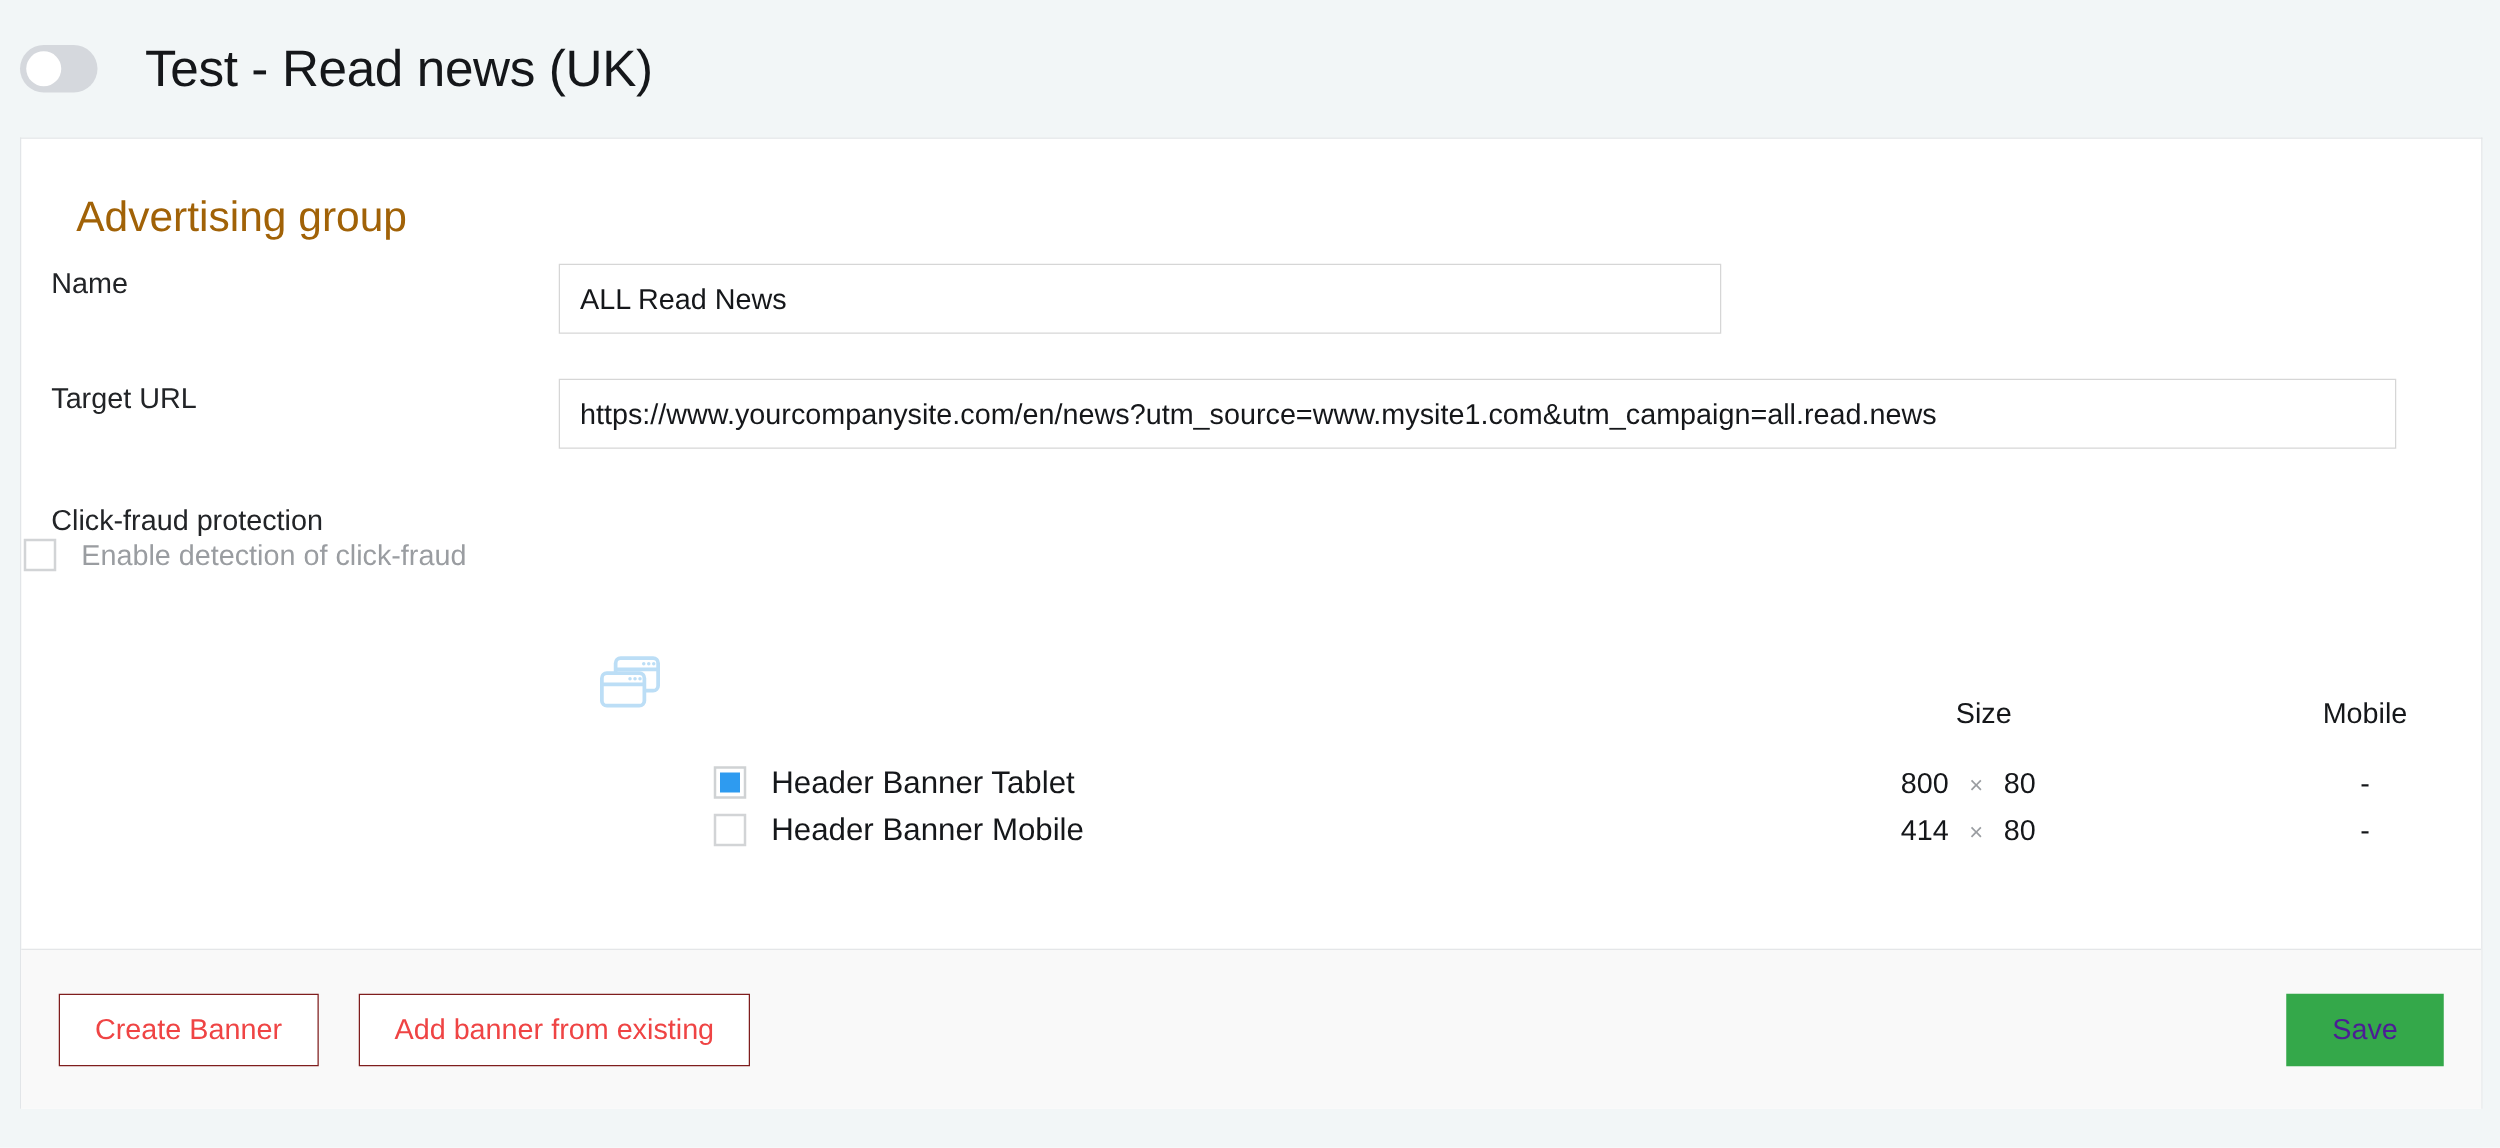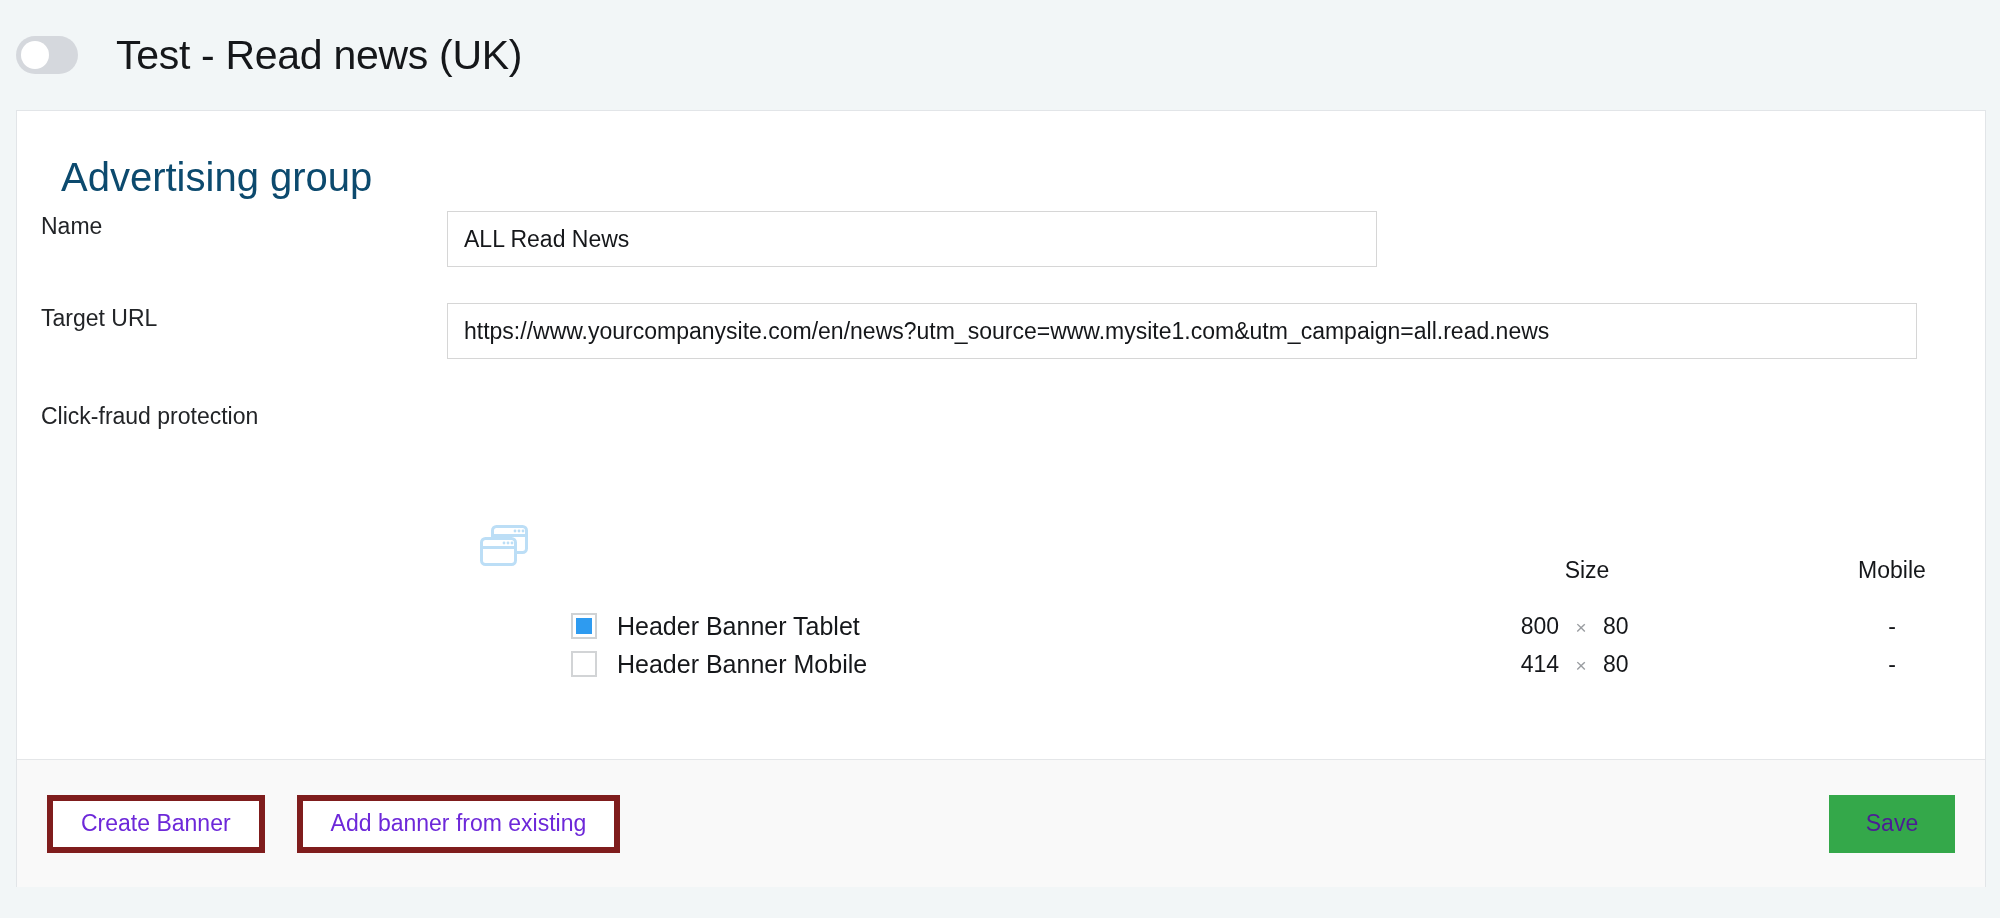--- a/index.html
+++ b/index.html
@@ -46,22 +46,22 @@
     position: absolute;
     left: 16px; top: 110px;
     width: 1970px;
     background: #ffffff;
     border: 1px solid #e2e5e8;
     border-bottom: none;
   }
   .card-body { padding: 30px 30px 0 30px; height: 648px; position: relative; }
 
   .section-title {
-    font-size: 40px;
-    color: #0c4a6e;
+    font-size: 34px;
+    color: #a16207;
     margin: 14px 0 0 14px;
   }
 
   
   .form-row {
     position: absolute;
     left: 0; right: 0;
     display: flex;
     align-items: flex-start;
   }
@@ -182,23 +182,23 @@
     padding: 0 30px;
   }
   .btn {
     font-family: "Liberation Sans", sans-serif;
     font-size: 23px;
     cursor: pointer;
     border: none;
     background: none;
   }
   .btn-outline {
-    border: 6px solid #7f1d1d;
+    border: 1px solid #7f1d1d;
     background: #ffffff;
-    color: #6d28d9;
+    color: #ef4444;
     height: 58px;
     padding: 0 28px;
   }
   #btn-add-existing { margin-left: 32px; }
   .spacer { flex: 1 1 auto; }
   .btn-link-cancel {
     color: #e2685f;
     padding: 0 28px;
     height: 58px;
   }
@@ -230,20 +230,24 @@
       <input class="text-input" id="input-name" type="text" value="ALL Read News" style="">
     </div>
 
     <div class="form-row" id="row-url">
       <div class="form-label">Target URL</div>
       <input class="text-input" id="input-url" type="text" value="https://www.yourcompanysite.com/en/news?utm_source=www.mysite1.com&amp;utm_campaign=all.read.news" style="">
     </div>
 
     <div class="form-row" id="row-fraud">
       <div class="form-label">Click-fraud protection</div>
+      <div class="check-wrap" style="margin-left:2px;">
+        <div class="checkbox"></div>
+        <div class="check-label">Enable detection of click-fraud</div>
+      </div>
     </div>
 
     <div class="site-block">
 
       <div class="site-head">
         <div class="site-icon">
           <svg width="54" height="48" viewBox="0 0 54 48" fill="none">
             <rect x="15.5" y="3.5" width="34" height="26" rx="4" stroke="#bcdef6" stroke-width="3"></rect>
             <line x1="16" y1="12.5" x2="49" y2="12.5" stroke="#bcdef6" stroke-width="3"></line>
             <circle cx="38" cy="8" r="1.4" fill="#bcdef6"></circle>

